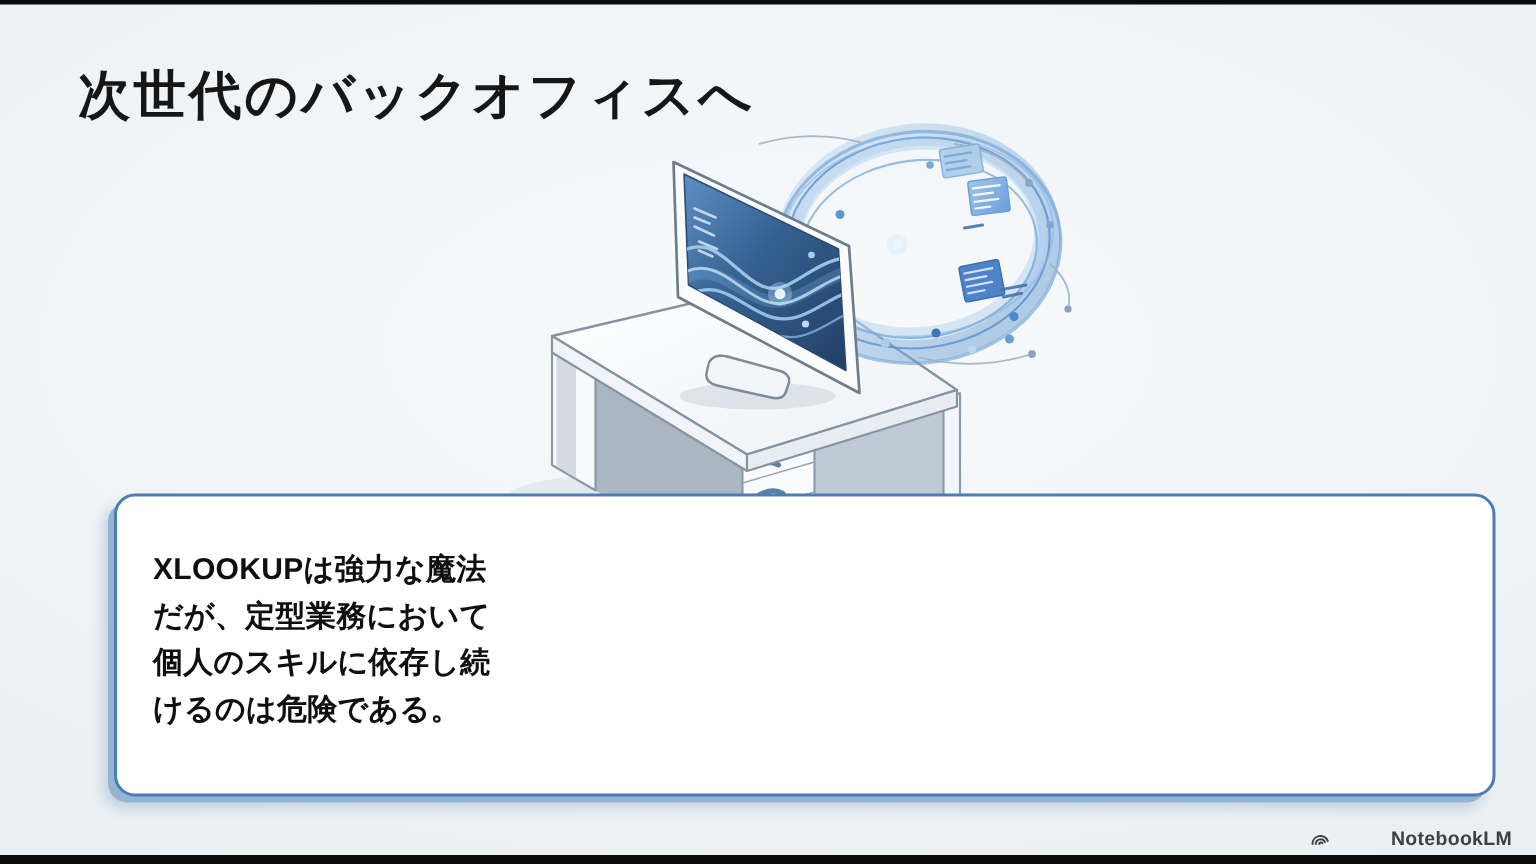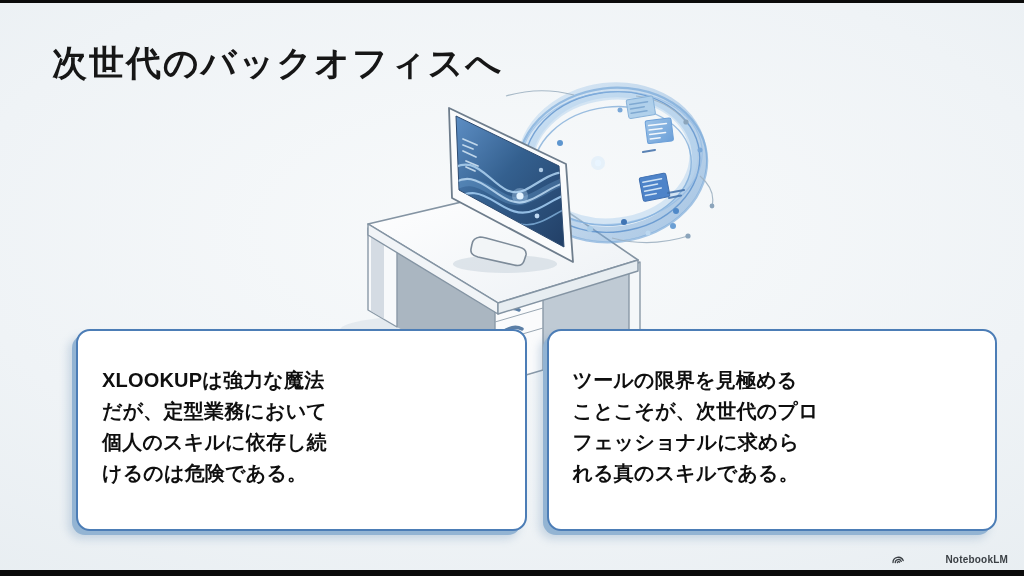--- a/index.html
+++ b/index.html
@@ -52,21 +52,21 @@
     color:var(--text-color);
     white-space:pre-line;
     letter-spacing:0.2px;
   }
 
   .footer{
     position:absolute;right:16px;bottom:10px;z-index:20;
     display:flex;align-items:center;gap:5px;
     color:var(--footer-color);
   }
-  .footer-brand{font-size:10px;font-weight:bold;letter-spacing:0.2px;margin-left:35px;}
+  .footer-brand{font-size:13px;font-weight:bold;letter-spacing:0.2px;margin-left:35px;}
   .footer-logo{display:block;}
 </style>
 </head>
 <body>
 
 <div class="stage">
 
   <div class="letterbox top"></div>
 
   <h1 class="slide-title">次世代のバックオフィスへ</h1>
@@ -222,26 +222,20 @@
     </g>
   </svg>
 
   <div class="cards">
     <div class="card">
       <div class="card-text">XLOOKUPは強力な魔法
 だが、定型業務において
 個人のスキルに依存し続
 けるのは危険である。</div>
     </div>
-    <div class="card">
-      <div class="card-text">ツールの限界を見極める
-ことこそが、次世代のプロ
-フェッショナルに求めら
-れる真のスキルである。</div>
-    </div>
   </div>
 
   <div class="footer">
     <svg class="footer-logo" width="14" height="14" viewBox="0 0 14 14" xmlns="http://www.w3.org/2000/svg">
       <g fill="none" stroke="#3b4045" stroke-width="1.3" stroke-linecap="round">
         <path d="M2,10.6 A5.3,5.3 0 0 1 12.2,8.6"></path>
         <path d="M4.2,10.6 A3.2,3.2 0 0 1 10.3,9.4"></path>
         <path d="M6.4,10.6 A1.2,1.2 0 0 1 8.6,10.2"></path>
       </g>
     </svg>

